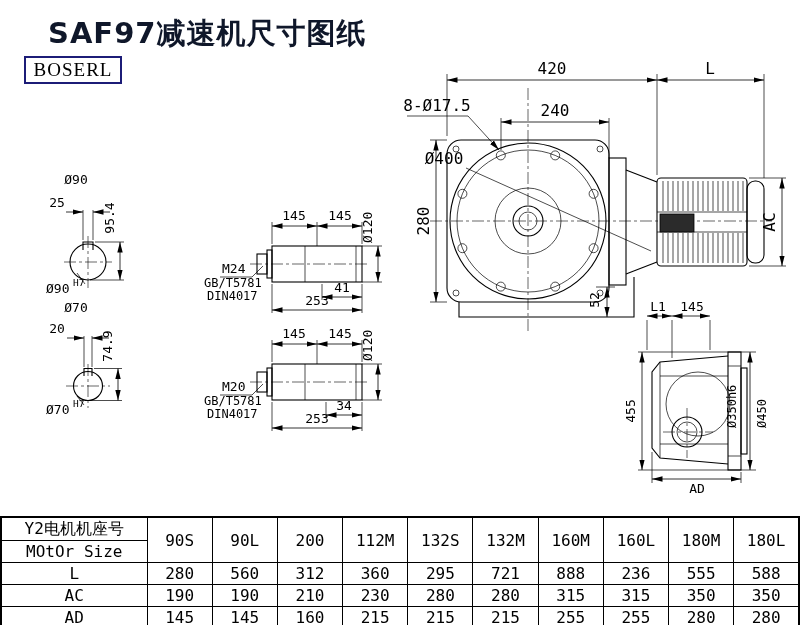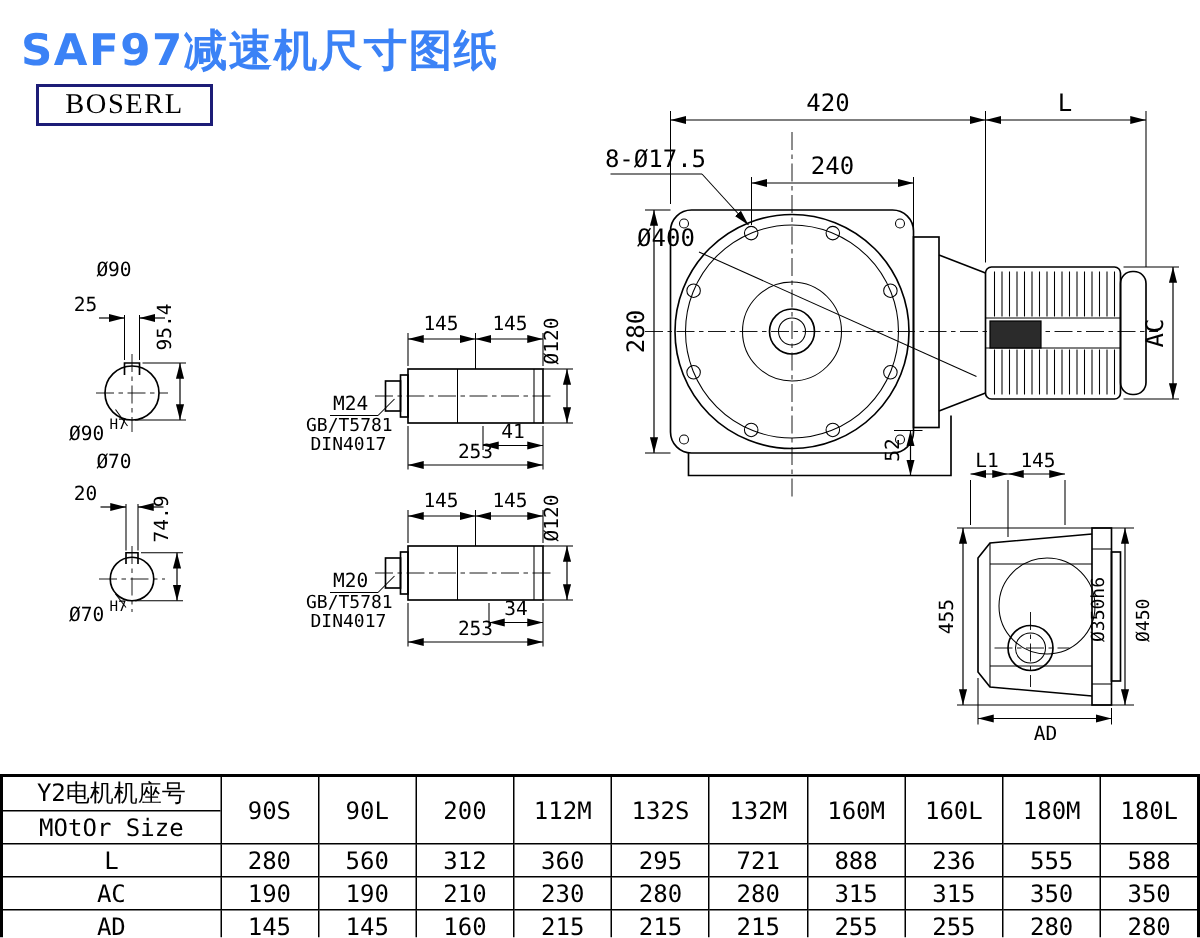--- a/index.html
+++ b/index.html
@@ -1,21 +1,21 @@
 <!DOCTYPE html>
 <html><head>
 <meta charset="utf-8">
 <style>
   * { margin:0; padding:0; box-sizing:border-box; }
   html,body { background:#fff; }
   body { width:800px; height:625px; font-family:"Liberation Sans", sans-serif; }
   .page { position:relative; width:800px; height:625px; background:#fff; overflow:hidden; }
-  .title { position:absolute; left:14px; top:14px; font-size:29px; font-weight:bold; color:#3b82f6;
+  .title { position:absolute; left:48px; top:14px; font-size:29px; font-weight:bold; color:#0f172a;
            font-family:"DejaVu Sans", sans-serif; letter-spacing:1px; white-space:nowrap; }
-  .logo { position:absolute; left:24px; top:56px; width:118px; height:28px; border:2px solid #1c1c77;
+  .logo { position:absolute; left:24px; top:56px; width:98px; height:28px; border:2px solid #1c1c77;
           display:flex; align-items:center; justify-content:center; font-family:"Liberation Serif", serif;
           font-size:19px; color:#000; letter-spacing:1px; background:#fff; }
   svg.drawing { position:absolute; left:0; top:0; }
   svg text { font-family:"DejaVu Sans Mono", monospace; fill:#000; text-anchor:middle; }
   .t16 { font-size:16px; } .t13 { font-size:13px; } .t12 { font-size:12px; } .t9 { font-size:9.5px; }
   .start { text-anchor:start; }
   .ln   { fill:none; stroke:#000; stroke-width:1.1; }
   .thin { fill:none; stroke:#000; stroke-width:0.7; }
   .cl   { fill:none; stroke:#000; stroke-width:0.6; stroke-dasharray:12 3 3 3; }
   .dim  { fill:none; stroke:#000; stroke-width:0.8; }

